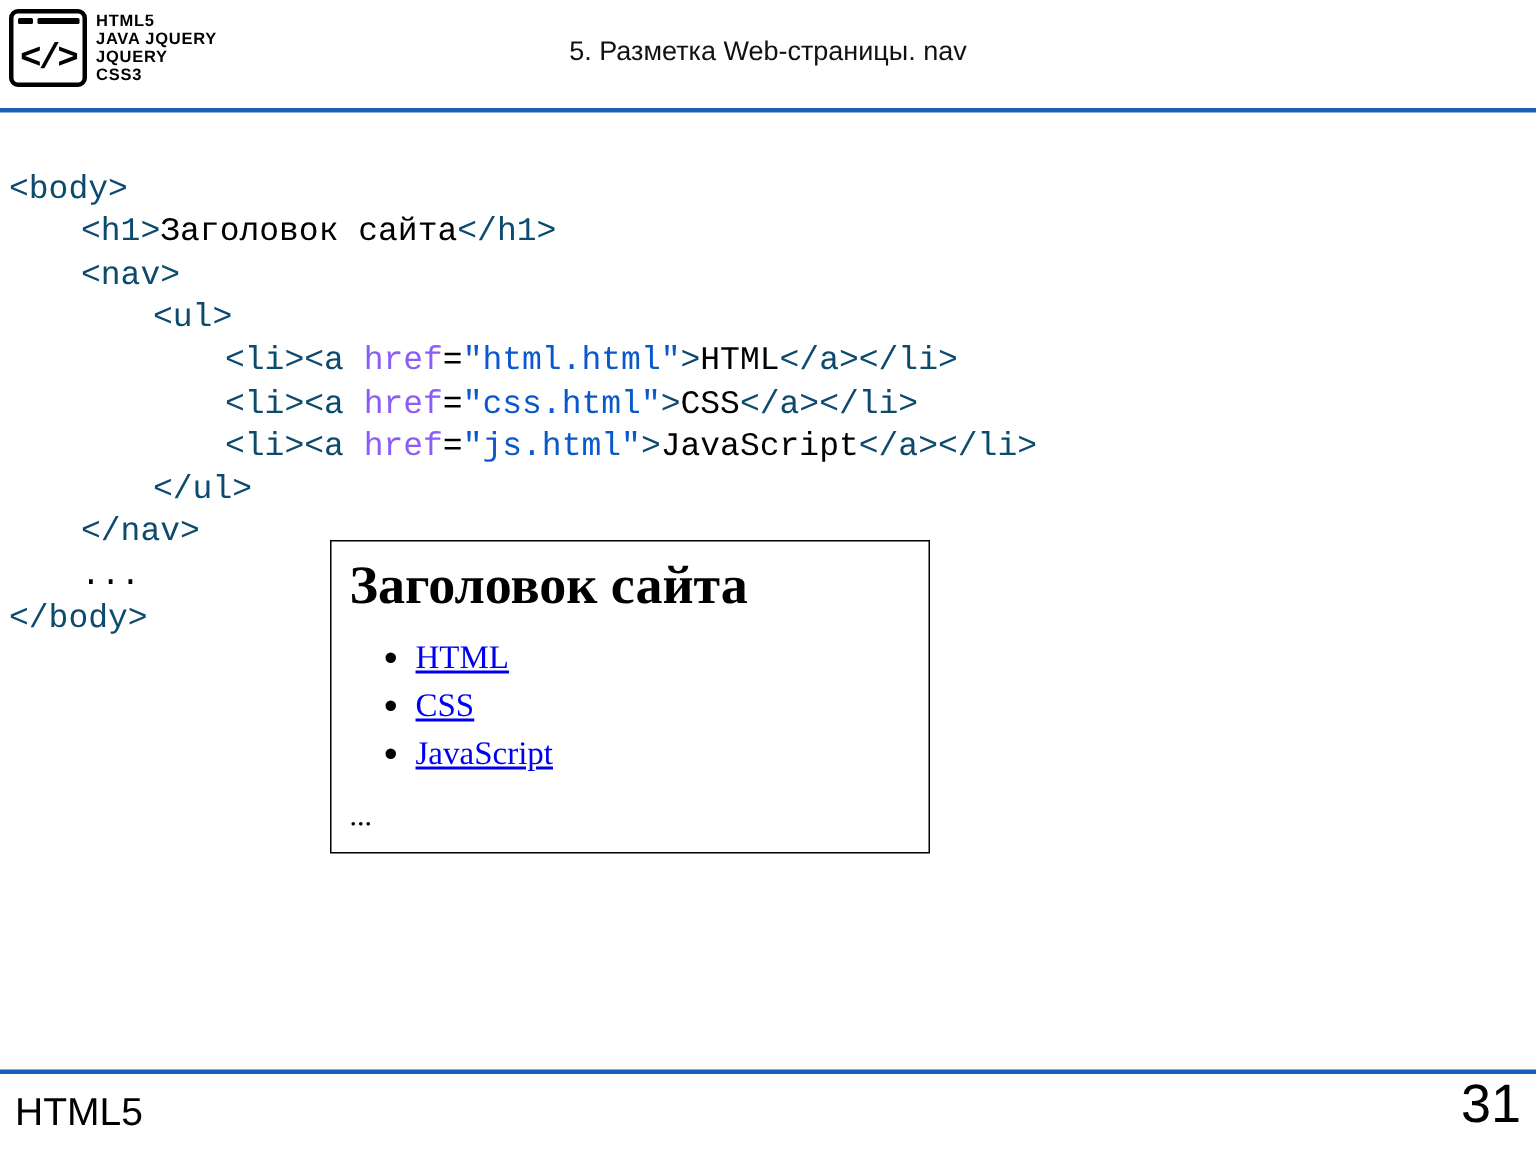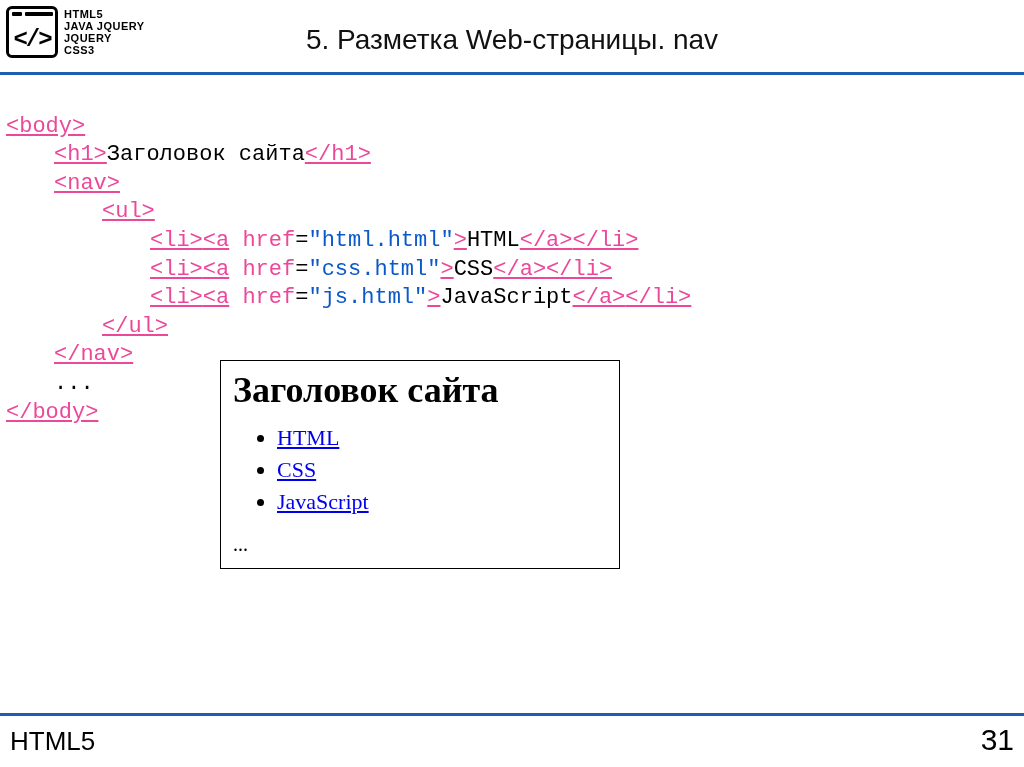--- a/index.html
+++ b/index.html
@@ -75,38 +75,38 @@
     line-height: 1.1;
     color: #000;
     letter-spacing: 0.5px;
   }
   .slide-title {
     position: absolute;
     top: 24px;
     left: 0;
     right: 0;
     text-align: center;
-    font-size: 28px;
+    font-size: 18px;
     color: #111;
   }
 
   
   .code-area {
     position: absolute;
     top: 84px;
     left: 6px;
     right: 6px;
     font-family: "Courier New", Courier, monospace;
     font-size: 22px;
     line-height: 1.3;
     white-space: pre;
     color: #000;
   }
-  .tag   { color: #ec4899; text-decoration: underline; }
-  .attr  { color: #ec4899; }
+  .tag   { color: #0c4a6e; }
+  .attr  { color: #8b5cf6; }
   .val   { color: #0a58ca; }
   .txt   { color: #000; }
 
   .ind1 { padding-left: 48px; display:inline-block; }
   .ind2 { padding-left: 96px; display:inline-block;text-align:right; }
   .ind3 { padding-left: 144px; display:inline-block; }
 
   
   .preview {
     position: absolute;
@@ -154,21 +154,21 @@
     padding: 0 10px;
     box-sizing: border-box;
     border-top: 3px solid #1a5fb4;
     padding-top: 6px;
   }
   .footer-left {
     font-size: 26px;
     color: #000;
   }
   .footer-right {
-    font-size: 30px;
+    font-size: 36px;
     color: #000;
   }
 </style>
 </head>
 <body>
 
 <div class="slide">
 
   <div class="header">
     <div class="logo-block">

